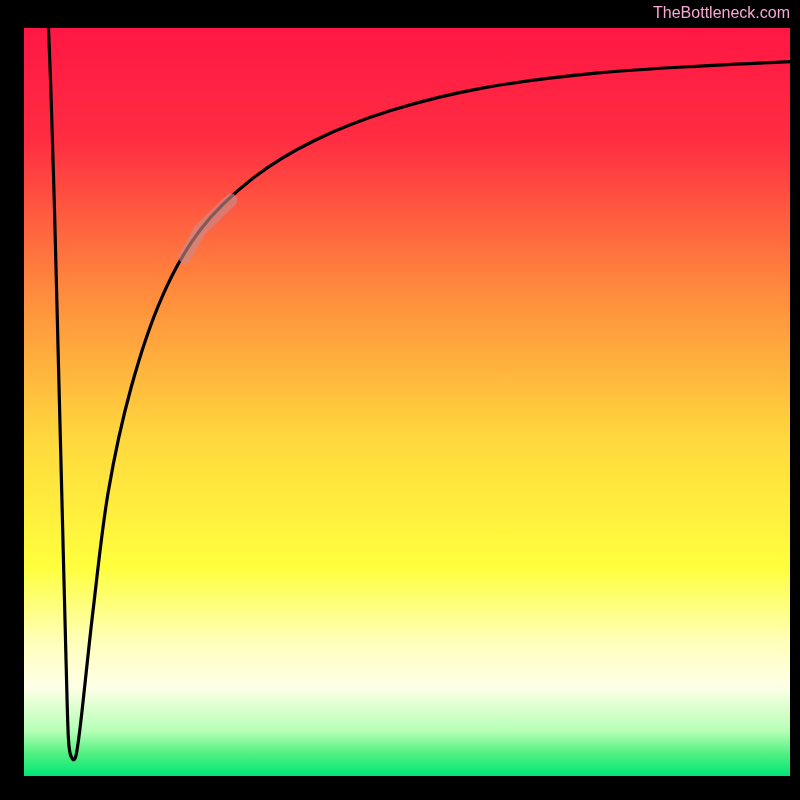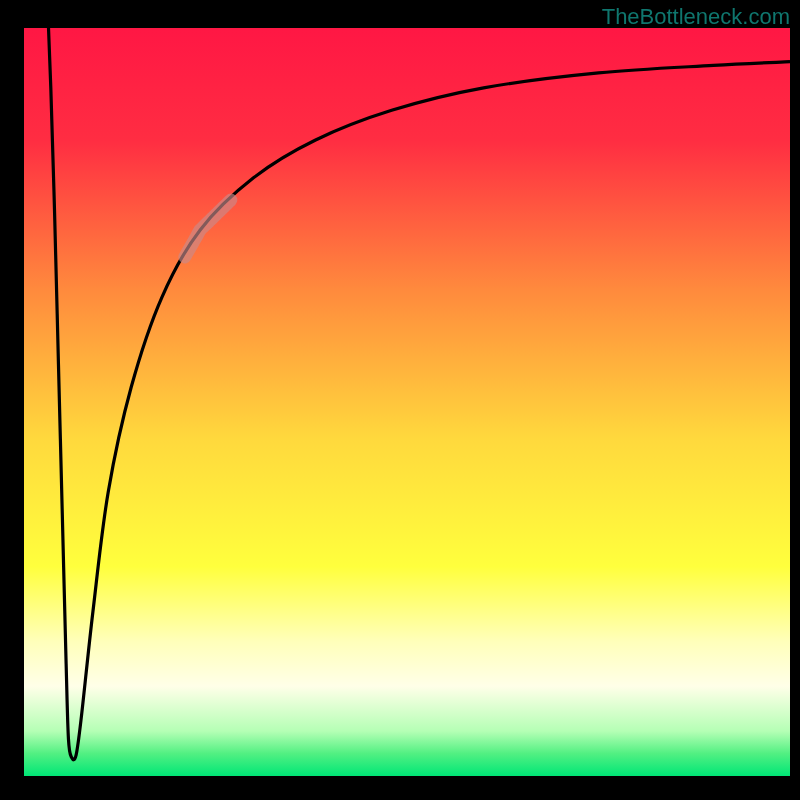--- a/index.html
+++ b/index.html
@@ -12,22 +12,22 @@
   }
   .chart-container {
     position: relative;
     width: 800px;
     height: 800px;
   }
   .watermark {
     position: absolute;
     top: 4px;
     right: 10px;
-    font-size: 22px;
-    color: #0f766e;
+    font-size: 16px;
+    color: #f9a8d4;
     font-weight: normal;
     font-family: Arial, sans-serif;
     z-index: 10;
   }
   svg {
     display: block;
   }
 </style>
 </head>
 <body>

